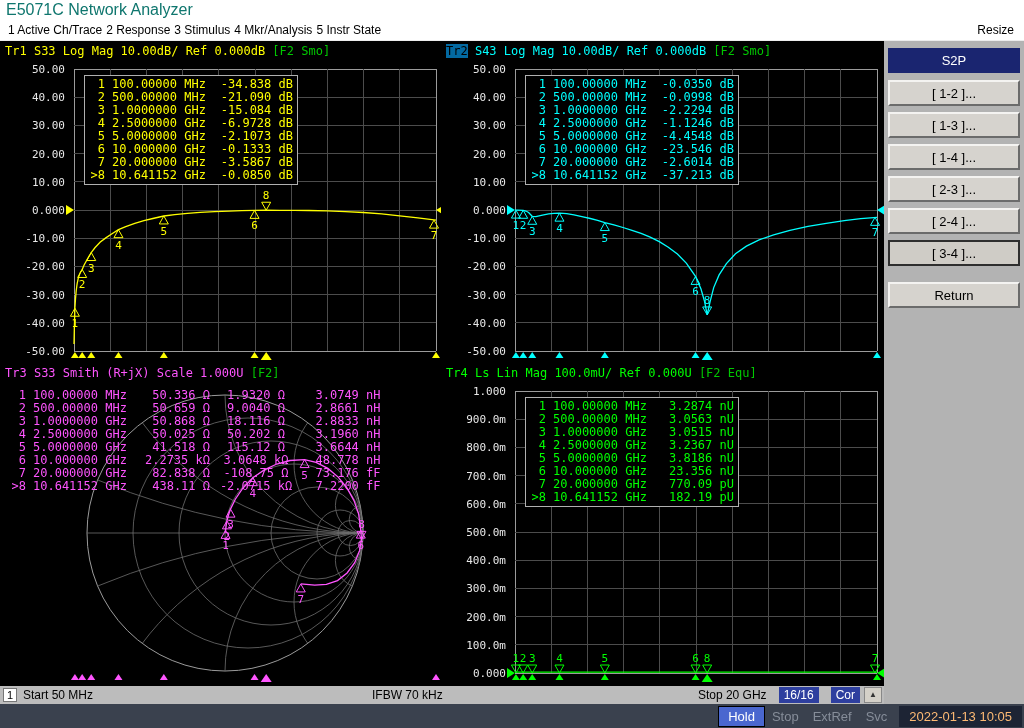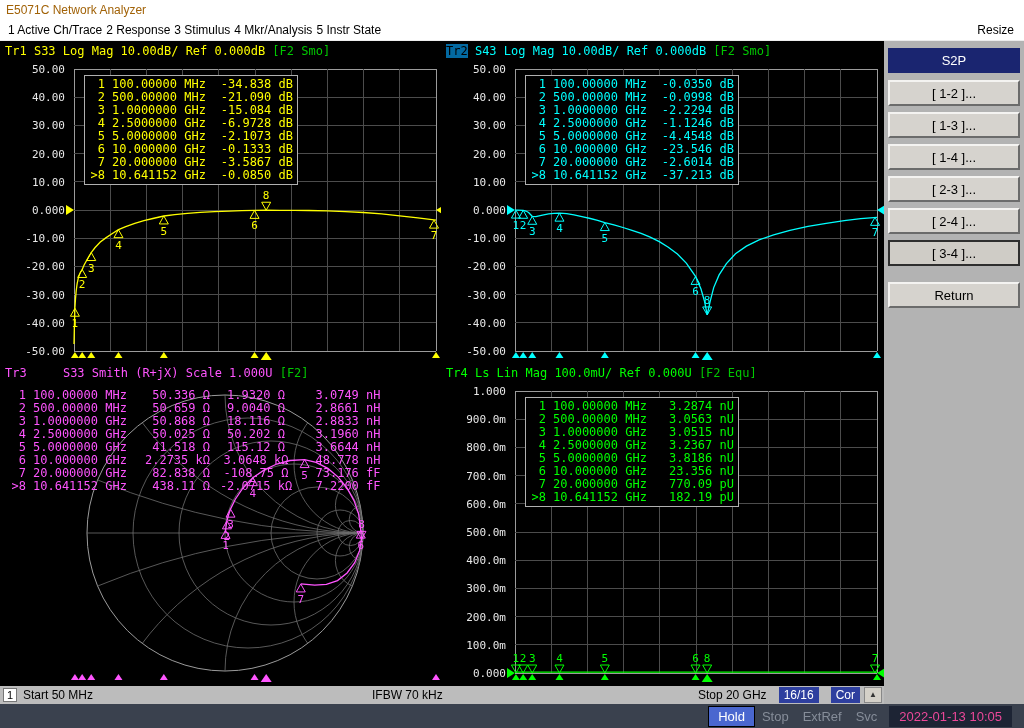--- a/index.html
+++ b/index.html
@@ -1,18 +1,18 @@
 <!DOCTYPE html>
 <html><head>
 <meta charset="utf-8">
 <style>
   *{box-sizing:border-box}
   html,body{margin:0;padding:0}
   body{width:1024px;height:728px;background:#000;font-family:"Liberation Sans",sans-serif;overflow:hidden}
-  .titlebar{height:20px;background:#fff;color:#a16207;font-size:12px;line-height:20px;padding-left:6px}
+  .titlebar{height:20px;background:#fff;color:#0f766e;font-size:16px;line-height:20px;padding-left:6px}
   .menubar{height:21px;background:#fff;color:#000;font-size:12px;display:flex;align-items:center;position:relative;border-bottom:1px solid #ededed}
   #menu-items{display:flex;gap:4px;padding-left:8px}
   .menu-item{cursor:default;white-space:nowrap}
   .resize{position:absolute;right:10px}
   .main{display:flex;height:663px}
   .left-col{width:884px;display:flex;flex-direction:column}
   .plots{position:relative;height:645px;background:#000;overflow:hidden}
   .quad{position:absolute;overflow:hidden}
   .quad svg{position:absolute;left:0;top:0}
   .trhead{position:absolute;top:3px;left:5px;font:12px "DejaVu Sans Mono",monospace;white-space:pre;z-index:3}
@@ -40,21 +40,21 @@
   .badge{background:#2e3f9f;color:#fff;padding:0 5px;height:16px;line-height:16px}
   .sb-scroll{position:absolute;right:2px;width:18px;height:16px;background:#d4d0c8;border:1px solid #888;font-size:8px;text-align:center;line-height:14px;color:#333}
   .sidebar{width:140px;background:#b3b3b3;padding:7px 4px 0;display:flex;flex-direction:column}
   .sk-title{height:25px;background:#1a2570;color:#fff;display:flex;align-items:center;justify-content:center;font-size:13px;margin-bottom:7px}
   .sk-btn{height:26px;margin-bottom:6px;background:#d6d3ce;border-top:2px solid #f4f3f1;border-left:2px solid #f4f3f1;border-right:2px solid #6b6b6b;border-bottom:2px solid #6b6b6b;font-size:13px;display:flex;align-items:center;justify-content:center;color:#000;cursor:default}
   .sk-btn.active{border:2px solid #2e2e2e;background:#cfccc6}
   .sk-btn.return{margin-top:16px}
   .footer{height:24px;background:#3a414e;display:flex;align-items:center;justify-content:flex-end;font-size:13px}
   .f-btn{background:#4a67cf;color:#fff;padding:2px 9px;margin-right:0;border:1px solid #000000}
   .f-dim{color:#868d99;margin:0 7px}
-  .f-date{background:#1d2434;color:#ec4899;padding:3px 10px;margin-left:5px;margin-right:12px}
+  .f-date{background:#1d2434;color:#fdba74;padding:3px 10px;margin-left:5px;margin-right:2px}
 </style>
 </head>
 <body>
 
 <div class="titlebar">
   <span>E5071C Network Analyzer</span>
 </div>
 
 <div class="menubar">
   <span id="menu-items">
@@ -280,21 +280,21 @@
             </g>
             <polygon points="74.90726817042606,311 70.90726817042606,317 78.90726817042606,317" fill="#ff55ff"></polygon>
             <polygon points="82.1654135338346,311 78.1654135338346,317 86.1654135338346,317" fill="#ff55ff"></polygon>
             <polygon points="91.23809523809524,311 87.23809523809524,317 95.23809523809524,317" fill="#ff55ff"></polygon>
             <polygon points="118.4561403508772,311 114.4561403508772,317 122.4561403508772,317" fill="#ff55ff"></polygon>
             <polygon points="163.81954887218046,311 159.81954887218046,317 167.81954887218046,317" fill="#ff55ff"></polygon>
             <polygon points="254.54636591478695,311 250.54636591478695,317 258.546365914787,317" fill="#ff55ff"></polygon>
             <polygon points="436,311 432,317 440,317" fill="#ff55ff"></polygon>
             <polygon points="266.1803019548872,311 260.6803019548872,319 271.6803019548872,319" fill="#ff55ff"></polygon>
           </svg>
-        <div class="trhead"><span class="trname" style="color: rgb(255, 85, 255);">Tr3</span><span style="color: rgb(255, 85, 255); margin-left: 29px;"> S33 Smith (R+jX) Scale 1.000U </span><span class="brk">[F2]</span></div>
+        <div class="trhead"><span class="trname" style="color: rgb(255, 85, 255);">Tr3</span><span style="color: rgb(255, 85, 255);"> S33 Smith (R+jX) Scale 1.000U </span><span class="brk">[F2]</span></div>
         <div class="mtable" style="color: rgb(255, 85, 255);">
             <div class="mrow"><span class="mn">1</span><span class="mf">100.00000 MHz</span><span class="sc">50.336 Ω</span><span class="sc2">1.9320 Ω</span><span class="sc2">3.0749 nH</span></div>
             <div class="mrow"><span class="mn">2</span><span class="mf">500.00000 MHz</span><span class="sc">50.659 Ω</span><span class="sc2">9.0040 Ω</span><span class="sc2">2.8661 nH</span></div>
             <div class="mrow"><span class="mn">3</span><span class="mf">1.0000000 GHz</span><span class="sc">50.868 Ω</span><span class="sc2">18.116 Ω</span><span class="sc2">2.8833 nH</span></div>
             <div class="mrow"><span class="mn">4</span><span class="mf">2.5000000 GHz</span><span class="sc">50.025 Ω</span><span class="sc2">50.202 Ω</span><span class="sc2">3.1960 nH</span></div>
             <div class="mrow"><span class="mn">5</span><span class="mf">5.0000000 GHz</span><span class="sc">41.518 Ω</span><span class="sc2">115.12 Ω</span><span class="sc2">3.6644 nH</span></div>
             <div class="mrow"><span class="mn">6</span><span class="mf">10.000000 GHz</span><span class="sc">2.2735 kΩ</span><span class="sc2">3.0648 kΩ</span><span class="sc2">48.778 nH</span></div>
             <div class="mrow"><span class="mn">7</span><span class="mf">20.000000 GHz</span><span class="sc">82.838 Ω</span><span class="sc2">-108.75 Ω</span><span class="sc2">73.176 fF</span></div>
             <div class="mrow"><span class="mn">&gt;8</span><span class="mf">10.641152 GHz</span><span class="sc">438.11 Ω</span><span class="sc2">-2.0715 kΩ</span><span class="sc2">7.2200 fF</span></div>
           </div>

